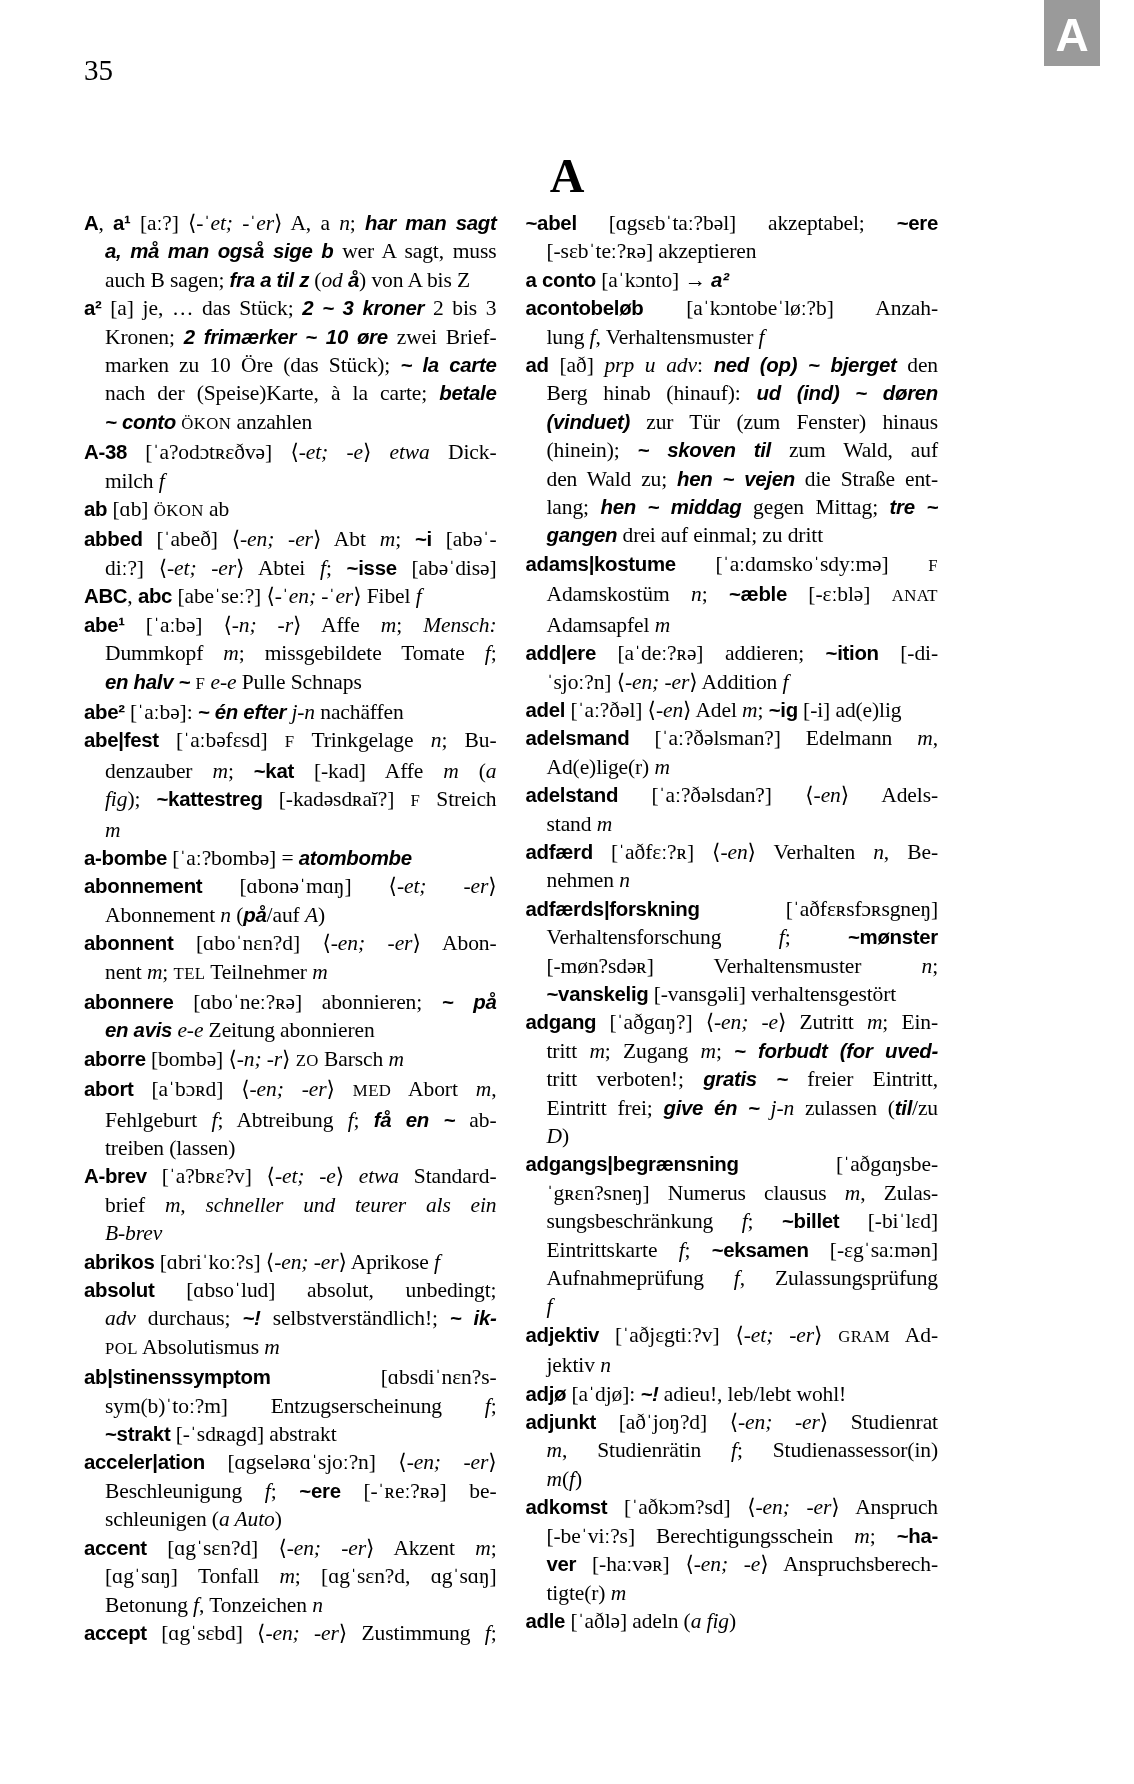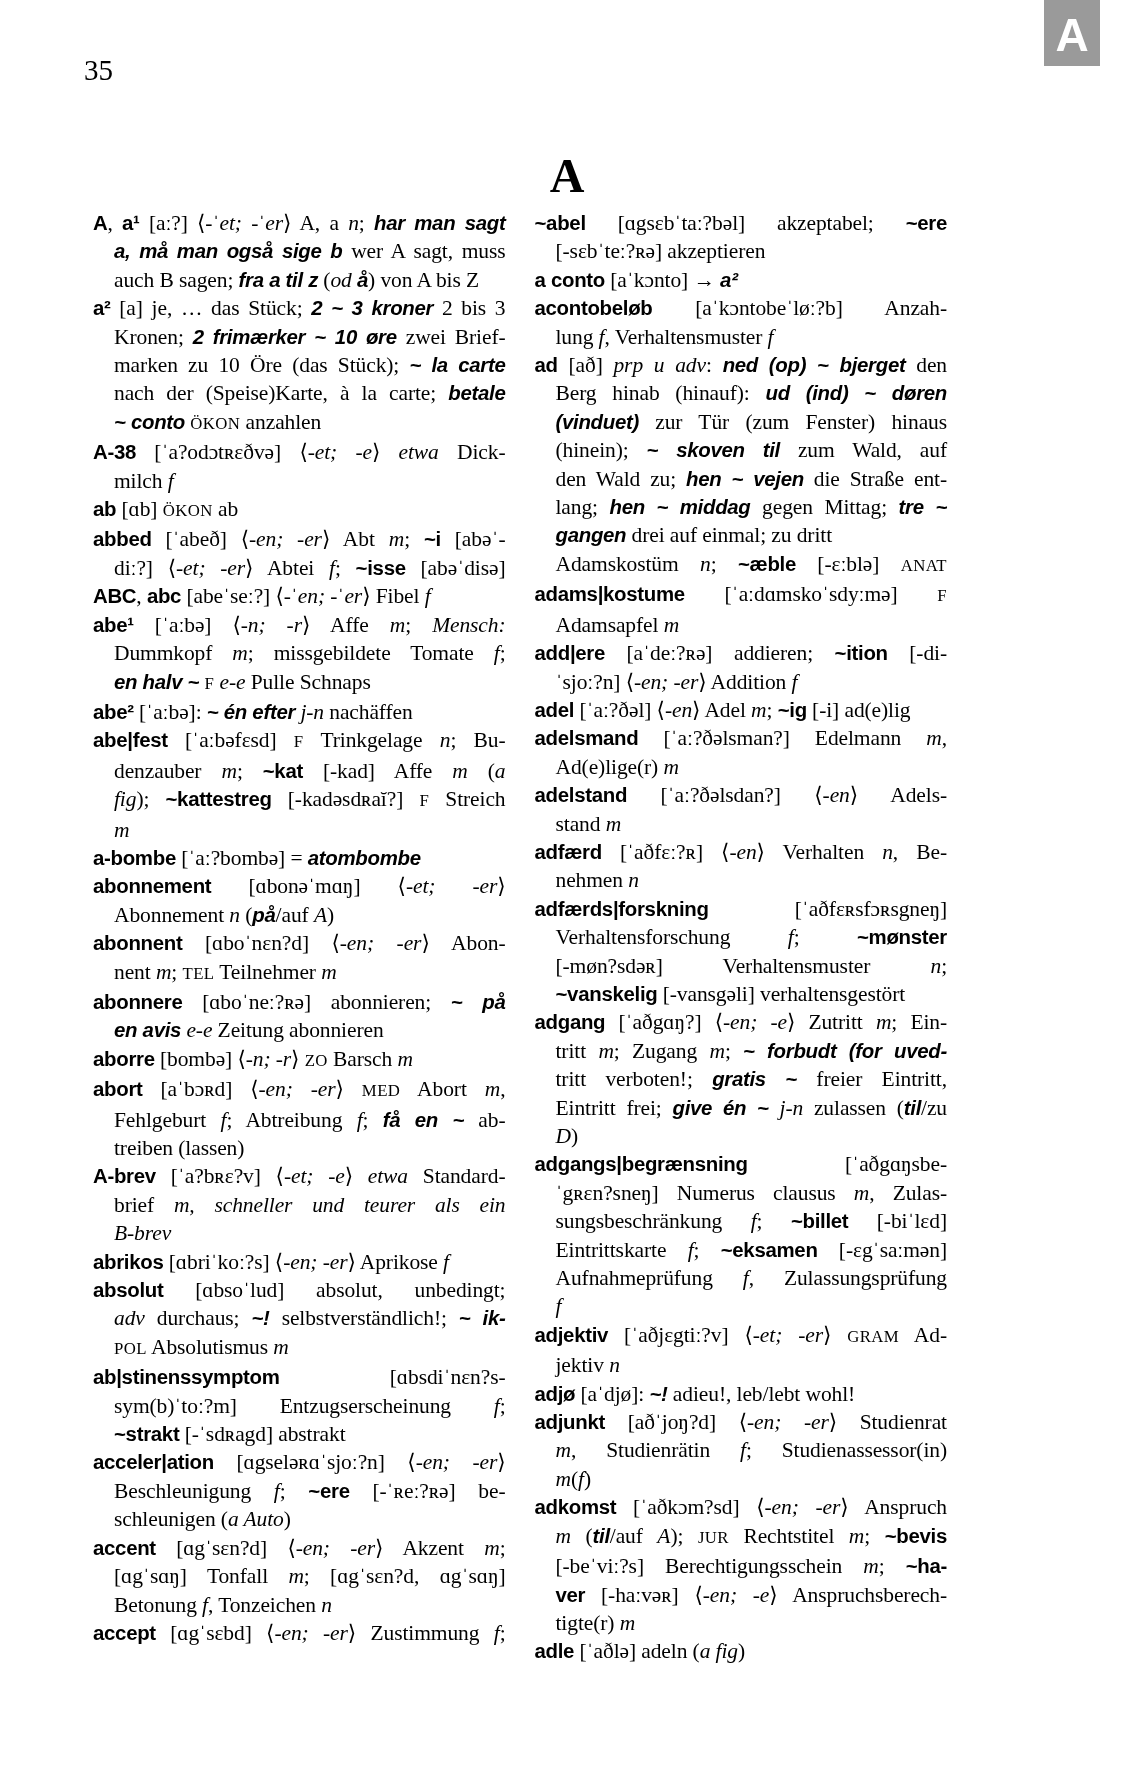--- a/index.html
+++ b/index.html
@@ -16,21 +16,21 @@
     background:#9a9a9a;color:#fff;
     font-family:"Liberation Sans","DejaVu Sans",sans-serif;font-weight:700;
     font-size:46px;display:flex;align-items:center;justify-content:center;
     padding-top:4px;box-sizing:border-box;
   }
   .heading{
     position:absolute;top:152px;left:0;width:1134px;text-align:center;
     font-size:48px;line-height:48px;font-weight:700;
   }
   .cols{
-    position:absolute;left:84px;top:209px;width:854px;display:flex;gap:29px;margin-left:9px;
+    position:absolute;left:84px;top:209px;width:854px;display:flex;gap:29px;
   }
   .col{width:420px;}
   .ln{
     font-size:21.5px;line-height:28.4px;letter-spacing:-0.1px;
     white-space:normal;
   }
   .ln.c{padding-left:21px;}
   .ln.j{text-align:justify;text-align-last:justify;}
   .s-h{font-family:"Liberation Sans","DejaVu Sans",sans-serif;font-weight:700;font-size:0.95em;letter-spacing:-0.3px;}
   .s-x{font-family:"Liberation Sans","DejaVu Sans",sans-serif;font-weight:700;font-style:italic;font-size:0.95em;letter-spacing:-0.3px;}
@@ -160,22 +160,22 @@
       <div class="entry">
         <div class="ln j"><span class="s-h">ad</span><span class="s-n"> [að] </span><span class="s-i">prp u adv</span><span class="s-n">: </span><span class="s-x">ned (op) ~ bjerget</span><span class="s-n"> den</span></div>
         <div class="ln c j"><span class="s-n">Berg hinab (hinauf): </span><span class="s-x">ud (ind) ~ døren</span></div>
         <div class="ln c j"><span class="s-x">(vinduet)</span><span class="s-n"> zur Tür (zum Fenster) hinaus</span></div>
         <div class="ln c j"><span class="s-n">(hinein); </span><span class="s-x">~ skoven til</span><span class="s-n"> zum Wald, auf</span></div>
         <div class="ln c j"><span class="s-n">den Wald zu; </span><span class="s-x">hen ~ vejen</span><span class="s-n"> die Straße ent-</span></div>
         <div class="ln c j"><span class="s-n">lang; </span><span class="s-x">hen ~ middag</span><span class="s-n"> gegen Mittag; </span><span class="s-x">tre ~</span></div>
         <div class="ln c"><span class="s-x">gangen</span><span class="s-n"> drei auf einmal; zu dritt</span></div>
       </div>
       <div class="entry">
+        <div class="ln j"><span class="s-h">adams|kostume</span><span class="s-n"> [ˈaːdɑmskoˈsdyːmə] </span><span class="s-s">F</span></div>
         <div class="ln c j"><span class="s-n">Adamskostüm </span><span class="s-i">n</span><span class="s-n">; </span><span class="s-h">~æble</span><span class="s-n"> [-ɛːblə] </span><span class="s-s">ANAT</span></div>
-        <div class="ln j"><span class="s-h">adams|kostume</span><span class="s-n"> [ˈaːdɑmskoˈsdyːmə] </span><span class="s-s">F</span></div>
         <div class="ln c"><span class="s-n">Adamsapfel </span><span class="s-i">m</span></div>
       </div>
       <div class="entry">
         <div class="ln j"><span class="s-h">add|ere</span><span class="s-n"> [aˈdeː?ʀə] addieren; </span><span class="s-h">~ition</span><span class="s-n"> [-di-</span></div>
         <div class="ln c"><span class="s-n">ˈsjoː?n] ⟨</span><span class="s-i">-en; -er</span><span class="s-n">⟩ Addition </span><span class="s-i">f</span></div>
       </div>
       <div class="entry">
         <div class="ln"><span class="s-h">adel</span><span class="s-n"> [ˈaː?ðəl] ⟨</span><span class="s-i">-en</span><span class="s-n">⟩ Adel </span><span class="s-i">m</span><span class="s-n">; </span><span class="s-h">~ig</span><span class="s-n"> [-i] ad(e)lig</span></div>
       </div>
       <div class="entry">
@@ -218,21 +218,20 @@
       <div class="entry">
         <div class="ln"><span class="s-h">adjø</span><span class="s-n"> [aˈdjø]: </span><span class="s-x">~!</span><span class="s-n"> adieu!, leb/lebt wohl!</span></div>
       </div>
       <div class="entry">
         <div class="ln j"><span class="s-h">adjunkt</span><span class="s-n"> [aðˈjoŋ?d] ⟨</span><span class="s-i">-en; -er</span><span class="s-n">⟩ Studienrat</span></div>
         <div class="ln c j"><span class="s-i">m</span><span class="s-n">, Studienrätin </span><span class="s-i">f</span><span class="s-n">; Studienassessor(in)</span></div>
         <div class="ln c"><span class="s-i">m</span><span class="s-n">(</span><span class="s-i">f</span><span class="s-n">)</span></div>
       </div>
       <div class="entry">
         <div class="ln j"><span class="s-h">adkomst</span><span class="s-n"> [ˈaðkɔm?sd] ⟨</span><span class="s-i">-en; -er</span><span class="s-n">⟩ Anspruch</span></div>
-        <div class="ln c j"><span class="s-i">m</span><span class="s-n"> (</span><span class="s-x">til</span><span class="s-n">/auf </span><span class="s-i">A</span><span class="s-n">); </span><span class="s-s">JUR</span><span class="s-n"> Rechtstitel </span><span class="s-i">m</span><span class="s-n">; </span><span class="s-h">~bevis</span></div>
         <div class="ln c j"><span class="s-n">[-beˈviː?s] Berechtigungsschein </span><span class="s-i">m</span><span class="s-n">; </span><span class="s-h">~ha-</span></div>
         <div class="ln c j"><span class="s-h">ver</span><span class="s-n"> [-haːvəʀ] ⟨</span><span class="s-i">-en; -e</span><span class="s-n">⟩ Anspruchsberech-</span></div>
         <div class="ln c"><span class="s-n">tigte(r) </span><span class="s-i">m</span></div>
       </div>
       <div class="entry">
         <div class="ln"><span class="s-h">adle</span><span class="s-n"> [ˈaðlə] adeln (</span><span class="s-i">a fig</span><span class="s-n">)</span></div>
       </div>
     </div>
 </div>
 

